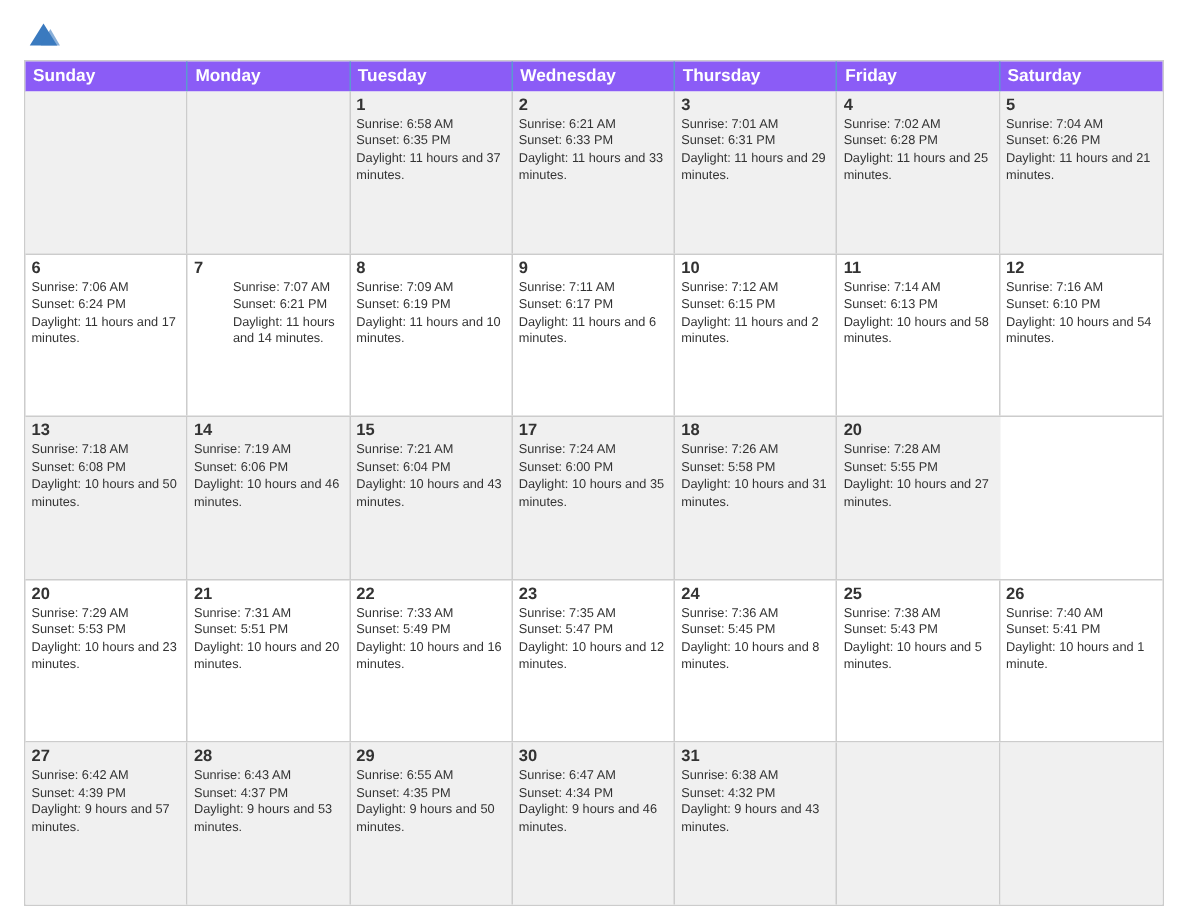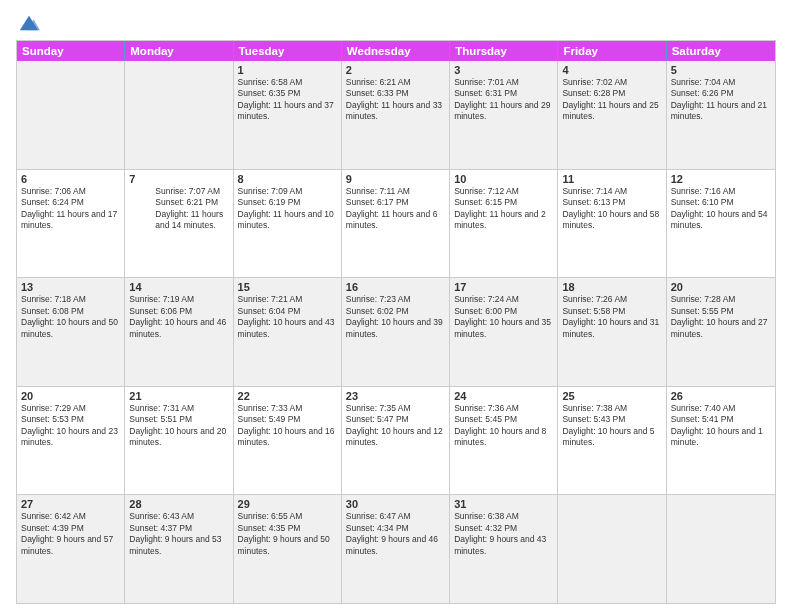--- a/index.html
+++ b/index.html
@@ -63,21 +63,21 @@
     }
     .calendar {
       flex: 1;
       display: flex;
       flex-direction: column;
       border: 1px solid #ccc;
     }
     .cal-header {
       display: grid;
       grid-template-columns: repeat(7, 1fr);
-      background: #d946ef;
+      background: #8b5cf6;
     }
     .cal-header-cell {
       color: #fff;
       font-size: 11.5px;
       font-weight: bold;
       padding: 4px 5px;
       text-align: left;
       border-right: 1px solid #5a9ad0;
     }
     .cal-header-cell:last-child { border-right: none; }
@@ -238,26 +238,20 @@
 Sunset: 6:06 PM
 Daylight: 10 hours and 46 minutes.</div>
           </div>
           <div class="cal-cell shaded">
             <span class="day-num">15</span>
             <div class="day-info" style="white-space: pre-line;">Sunrise: 7:21 AM
 Sunset: 6:04 PM
 Daylight: 10 hours and 43 minutes.</div>
           </div>
           <div class="cal-cell shaded">
-            <span class="day-num">16</span>
-            <div class="day-info" style="white-space: pre-line;">Sunrise: 7:23 AM
-Sunset: 6:02 PM
-Daylight: 10 hours and 39 minutes.</div>
-          </div>
-          <div class="cal-cell shaded">
             <span class="day-num">17</span>
             <div class="day-info" style="white-space: pre-line;">Sunrise: 7:24 AM
 Sunset: 6:00 PM
 Daylight: 10 hours and 35 minutes.</div>
           </div>
           <div class="cal-cell shaded">
             <span class="day-num">18</span>
             <div class="day-info" style="white-space: pre-line;">Sunrise: 7:26 AM
 Sunset: 5:58 PM
 Daylight: 10 hours and 31 minutes.</div>

